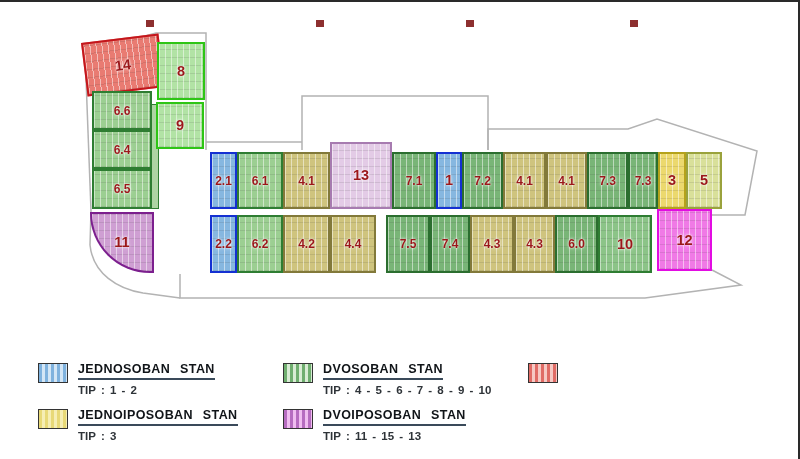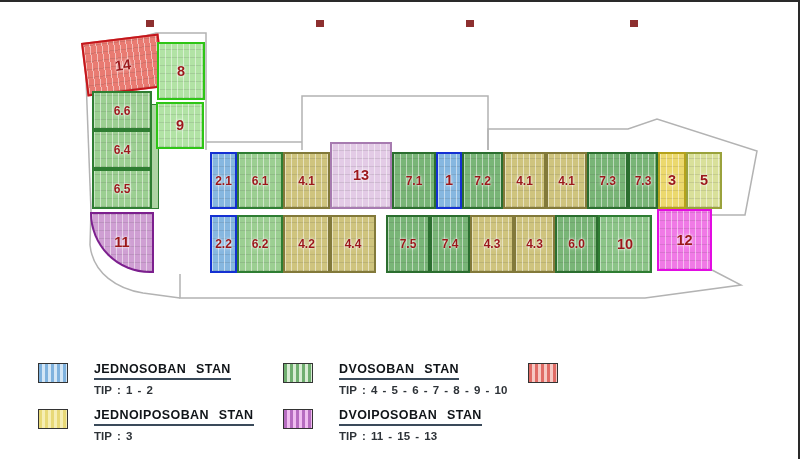--- a/index.html
+++ b/index.html
@@ -36,21 +36,21 @@
   .t3 {background-color:#ecd96e;border-color:#b5a21c;}
   .t5 {background-color:#d9e09a;border-color:#9aa23c;}
   .t10{background-color:#8cc488;border-color:#2e7d32;}
   .tblue{background-color:#86b7e0;border-color:#1430d2;justify-content:center;}
   .t11{background-color:#cf9fd3;border-color:#7c1f8e;}
   .t13{background-color:#e3cbe6;border-color:#a77bb0;}
   .t12m{background-color:#f07ae6;border-color:#e20ce2;}
   .u14{transform:rotate(-7deg);}
   .u11{border-radius:0 0 0 60px;}
   
-  .legend-item{position:absolute;display:flex;gap:26px;align-items:flex-start;z-index:3;}
+  .legend-item{position:absolute;display:flex;gap:10px;align-items:flex-start;z-index:3;}
   .swatch{width:30px;height:20px;border:1px solid #333;margin-top:1px;flex:0 0 auto;box-sizing:border-box;}
   .sw-blue  {background:repeating-linear-gradient(90deg,#7fb2de 0 3px,#d3e6f6 3px 6px);}
   .sw-yellow{background:repeating-linear-gradient(90deg,#e8d977 0 3px,#f6eeb4 3px 6px);}
   .sw-green {background:repeating-linear-gradient(90deg,#6fae6f 0 3px,#d8ecd4 3px 6px);}
   .sw-purple{background:repeating-linear-gradient(90deg,#b66cc0 0 3px,#f0bdf0 3px 6px);}
   .sw-red   {background:repeating-linear-gradient(90deg,#e06c66 0 3px,#f6c9c4 3px 6px);}
   .ltext{display:flex;flex-direction:column;}
   .lname{
     font-weight:bold;font-size:12.5px;color:#101418;word-spacing:6px;letter-spacing:.4px;
     border-bottom:2px solid #3a4a5a;padding-bottom:2px;align-self:flex-start;

